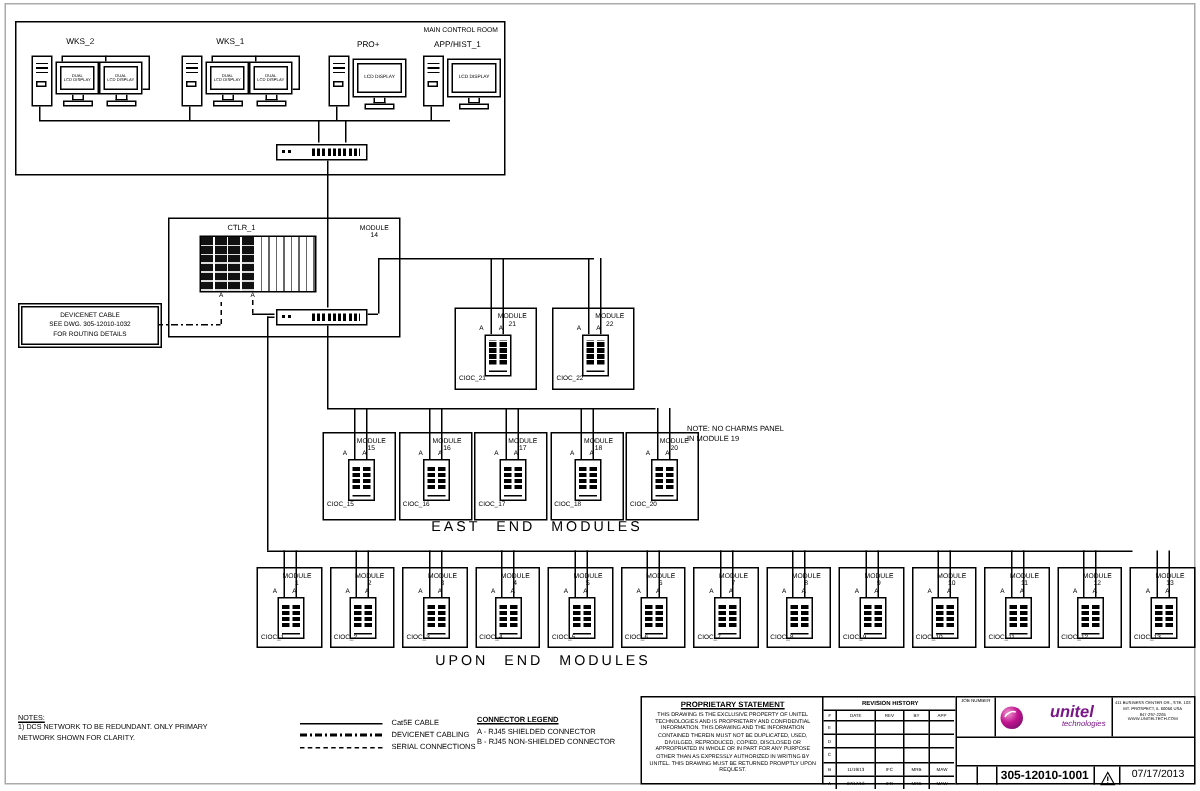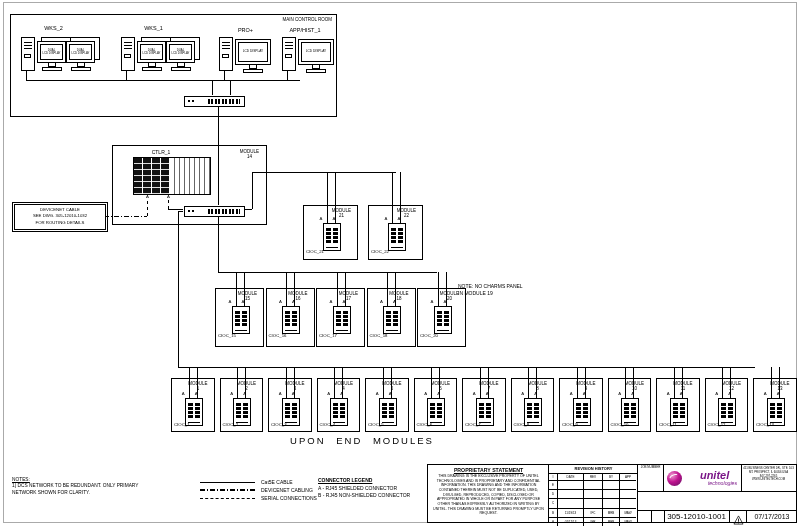--- a/index.html
+++ b/index.html
@@ -91,21 +91,21 @@
   .cell-label{font-size:3px;text-align:center;line-height:1.1;}
   .logo-wrap{display:flex;align-items:center;justify-content:center;height:100%;}
   .logo-sphere{width:15px;height:15px;border-radius:50%;position:relative;flex:0 0 auto;
     background:radial-gradient(circle at 35% 30%,#f09ad0 0%,#c0138f 45%,#5c1060 100%);}
   .logo-sphere::after{content:"";position:absolute;left:2px;top:3px;width:10px;height:9px;border:1.2px solid transparent;
     border-top-color:#fff;border-radius:50%;transform:rotate(-25deg);}
   .logo-text{margin-left:18px;}
   .logo-name{font-size:11px;font-weight:bold;font-style:italic;color:#7a1688;line-height:1;}
   .logo-sub{font-size:5.2px;font-style:italic;color:#7a1688;line-height:1;margin-left:8px;}
   .addr{font-size:2.8px;line-height:1.35;text-align:center;padding-top:2px;}
-  .dwg-num{font-size:8px;text-align:center;line-height:12px;}
+  .dwg-num{font-size:8px;text-align:center;line-height:12px;font-weight:bold;}
   .tb-date{font-size:7px;text-align:center;line-height:12px;}
   .conn-legend{position:absolute;font-size:5px;line-height:1.5;}
   .conn-legend .u{text-decoration:underline;font-weight:bold;}
 </style>
 </head>
 <body>
 
 <div id="sheet">
   <div id="frame"></div>
 
@@ -338,20 +338,21 @@
         </div>
         <span class="conn conn-l">A</span>
         <span class="conn conn-r">A</span>
         <div class="device">
           <div class="bar b1"></div>
           <div class="bar b2"></div>
         </div>
         <div class="cioc-label">CIOC_20</div>
       </div>
     </div>
+  <div class="row-title" style="left:278px;top:346px;">EAST END MODULES</div>
 
   <div class="mod-row row-west" style="left:171px;top:378px;">
 
       <div class="mod-box">
         <div class="drop drop-l"></div>
         <div class="drop drop-r"></div>
         <div class="mod-title">
           <span>MODULE</span><br><span>1</span>
         </div>
         <span class="conn conn-l">A</span>

